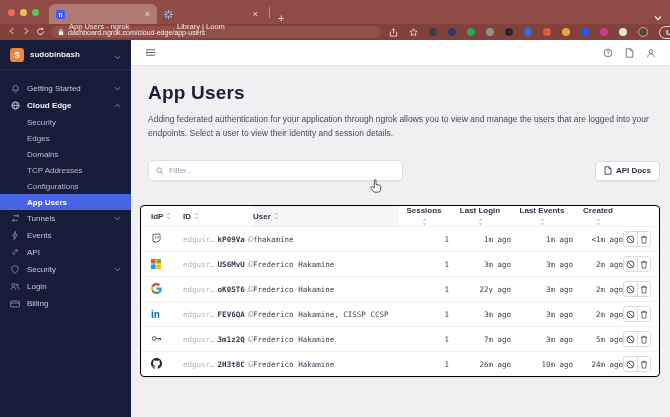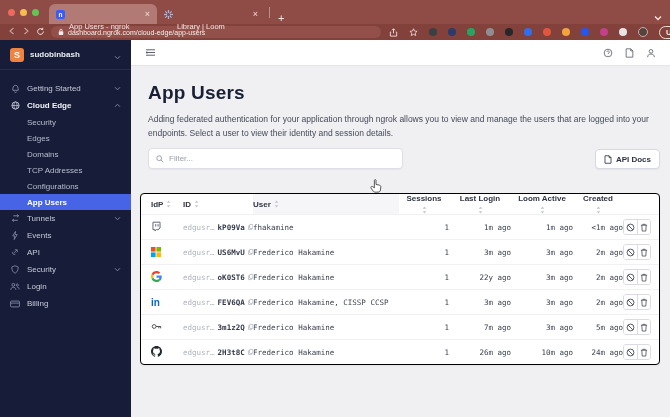--- a/index.html
+++ b/index.html
@@ -43,21 +43,21 @@
   .chev { color:#7d84a2; }
 
   
   .main { position:absolute; left:131px; top:40px; width:539px; height:377px; background:#f0f0f3; }
   .topbar { height:26px; background:#fff; border-bottom:1px solid #e2e4ea; display:flex; align-items:center; padding:0 14px; color:#5a5f6e; }
   .topbar .spacer { flex:1; }
   .topbar .ticon { margin-left:12px; display:flex; }
   .page { padding:12px 10px 0 9px; }
   h1 { font-size:19px; color:#1a1f36; letter-spacing:.2px; margin:4px 0 9px 8px; }
   .desc { font-size:8.5px; line-height:1.6; color:#454a58; width:525px; margin-left:8px; }
-  .filterrow { display:flex; align-items:flex-end; justify-content:space-between; margin-top:8px; padding:0 0 0 8px; }
+  .filterrow { display:flex; align-items:center; justify-content:space-between; margin-top:20px; padding:0 0 0 8px; }
   .filter { width:255px; height:21px; background:#fff; border:1px solid #dcdfe6; border-radius:4px; display:flex; align-items:center; gap:5px; padding:0 7px; color:#9aa0ae; font-size:8px; box-shadow:0 1px 1px rgba(20,24,48,.04); }
   .apidocs { height:20px; background:#fff; border:1px solid #d6d9e0; border-radius:4px; display:flex; align-items:center; gap:4px; padding:0 8px; font-size:8px; font-weight:bold; color:#2e3344; box-shadow:0 1px 1px rgba(20,24,48,.05); }
 
   
   .card { margin-top:24px; background:#fff; border:1px solid #000000; border-radius:4px; box-shadow:0 1px 2px rgba(20,24,48,.05); overflow:hidden; }
   .trow { display:grid; grid-template-columns:32px 70px 146px 50px 62px 62px 50px 28px; align-items:center; padding:0 10px; height:25px; border-top:1px solid #f0f1f4; }
   .thead { height:20px; border-top:none; }
   .hcell { display:flex; align-items:center; gap:3px; font-size:8px; font-weight:bold; color:#2f3545; }
   .hcell.num { justify-content:flex-end; }
   .hcell.hl { background:#f6f6f9; align-self:stretch; }
@@ -357,21 +357,21 @@
             </svg>
           </div>
         <div class="hcell num">
             <span>Last Login</span>
             <svg width="5" height="8" viewBox="0 0 6 10">
               <path d="M3 0.5 L5.2 3.5 H0.8 Z" fill="#c2c6d0"></path>
               <path d="M3 9.5 L0.8 6.5 H5.2 Z" fill="#c2c6d0"></path>
             </svg>
           </div>
         <div class="hcell num">
-            <span>Loom Active</span>
+            <span>Last Events</span>
             <svg width="5" height="8" viewBox="0 0 6 10">
               <path d="M3 0.5 L5.2 3.5 H0.8 Z" fill="#c2c6d0"></path>
               <path d="M3 9.5 L0.8 6.5 H5.2 Z" fill="#c2c6d0"></path>
             </svg>
           </div>
         <div class="hcell num">
             <span>Created</span>
             <svg width="5" height="8" viewBox="0 0 6 10">
               <path d="M3 0.5 L5.2 3.5 H0.8 Z" fill="#c2c6d0"></path>
               <path d="M3 9.5 L0.8 6.5 H5.2 Z" fill="#c2c6d0"></path>

